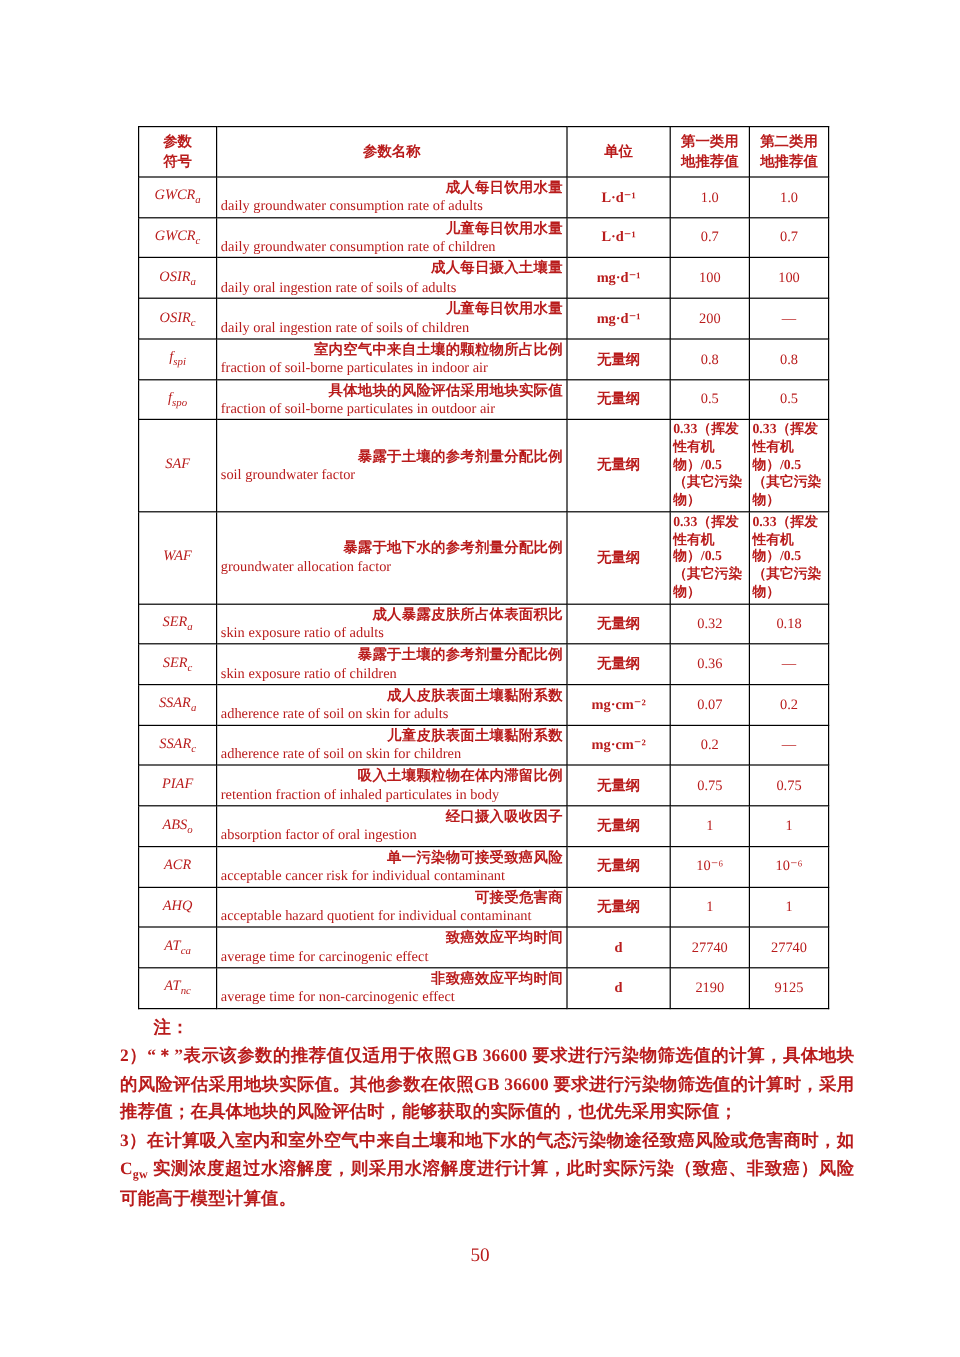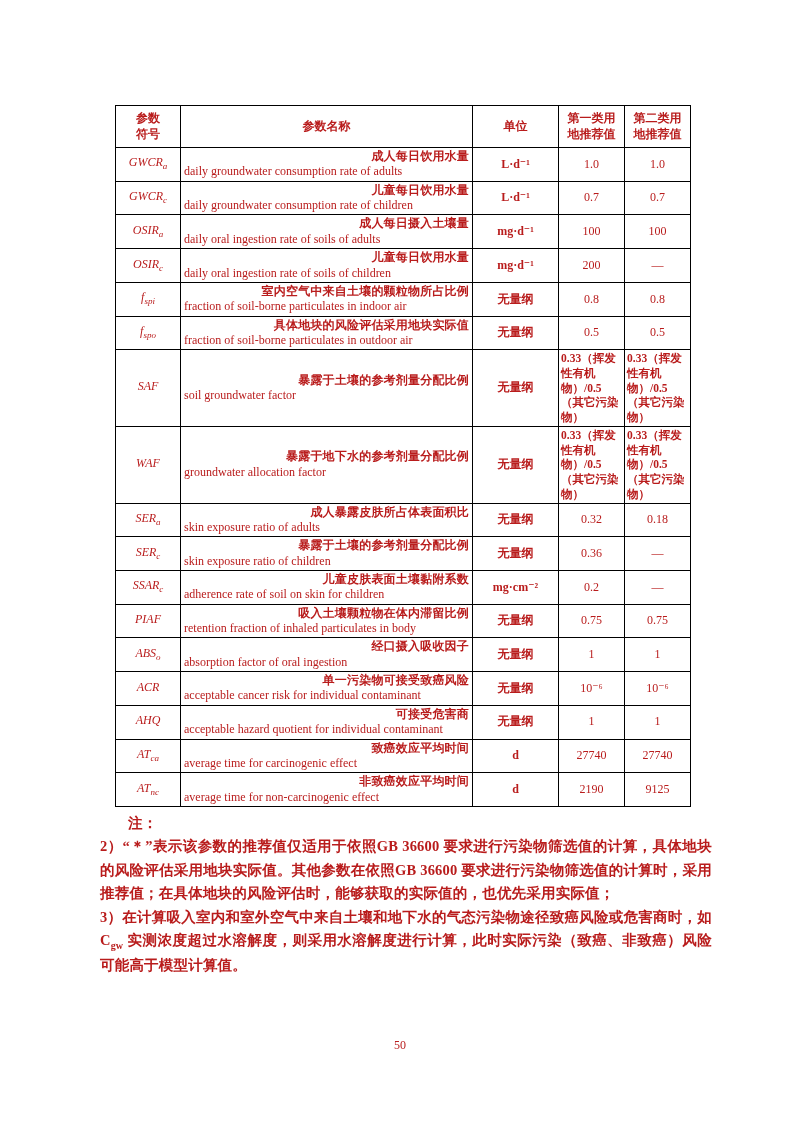--- a/index.html
+++ b/index.html
@@ -54,21 +54,21 @@
   
   .notes { margin-top:5px; width:612px; font-size:14.5px; font-weight:bold;
            line-height:1.62; text-align:justify; letter-spacing:0.2px; }
   .notes .note-label { margin-left:28px; }
   .notes p { margin:0; }
   .notes sub { font-size:10px; }
 
   
   .page-number {
     position:absolute; top:1038px; left:0; width:100%;
-    text-align:center; font-size:12px; font-weight:normal;
+    text-align:center; font-size:16px; font-weight:normal;
   }
 </style>
 </head>
 <body>
 
 <div class="page">
   <div class="content">
 
     <div class="table-wrap">
       <table class="ptable">
@@ -196,20 +196,30 @@
     <td class="c-sym"><span class="sym-base">SER</span><sub class="sym-sub">c</sub></td>
     <td class="c-name">
       <div class="zh">暴露于土壤的参考剂量分配比例</div>
       <div class="en">skin exposure ratio of children</div>
     </td>
     <td class="c-unit"><span class="unit">无量纲</span></td>
     <td class="c-val v1"><span class="val">0.36</span></td>
     <td class="c-val v2"><span class="val">—</span></td>
   </tr>
 
+  <tr class="r-normal">
+    <td class="c-sym"><span class="sym-base">SSAR</span><sub class="sym-sub">a</sub></td>
+    <td class="c-name">
+      <div class="zh">成人皮肤表面土壤黏附系数</div>
+      <div class="en">adherence rate of soil on skin for adults</div>
+    </td>
+    <td class="c-unit"><span class="unit">mg·cm⁻²</span></td>
+    <td class="c-val v1"><span class="val">0.07</span></td>
+    <td class="c-val v2"><span class="val">0.2</span></td>
+  </tr>
 
   <tr class="r-normal">
     <td class="c-sym"><span class="sym-base">SSAR</span><sub class="sym-sub">c</sub></td>
     <td class="c-name">
       <div class="zh">儿童皮肤表面土壤黏附系数</div>
       <div class="en">adherence rate of soil on skin for children</div>
     </td>
     <td class="c-unit"><span class="unit">mg·cm⁻²</span></td>
     <td class="c-val v1"><span class="val">0.2</span></td>
     <td class="c-val v2"><span class="val">—</span></td>

